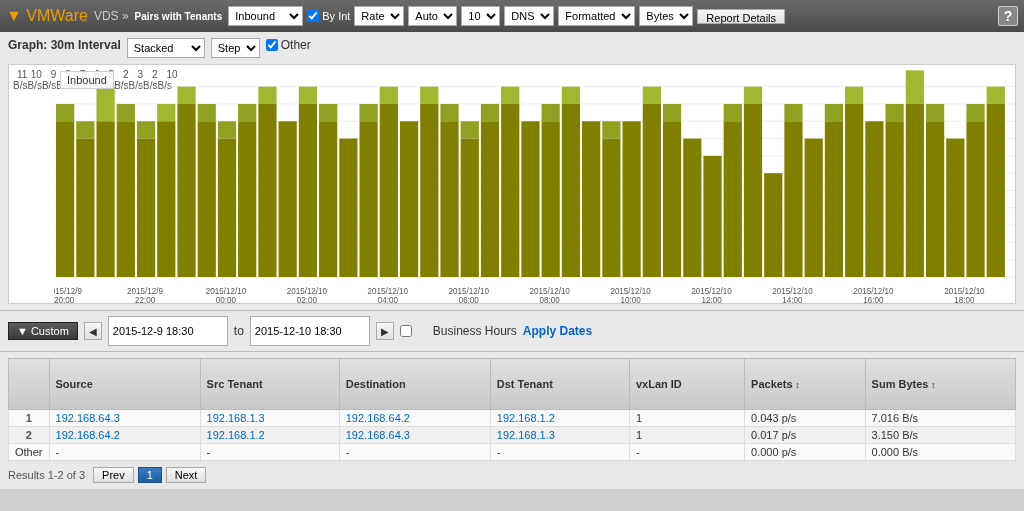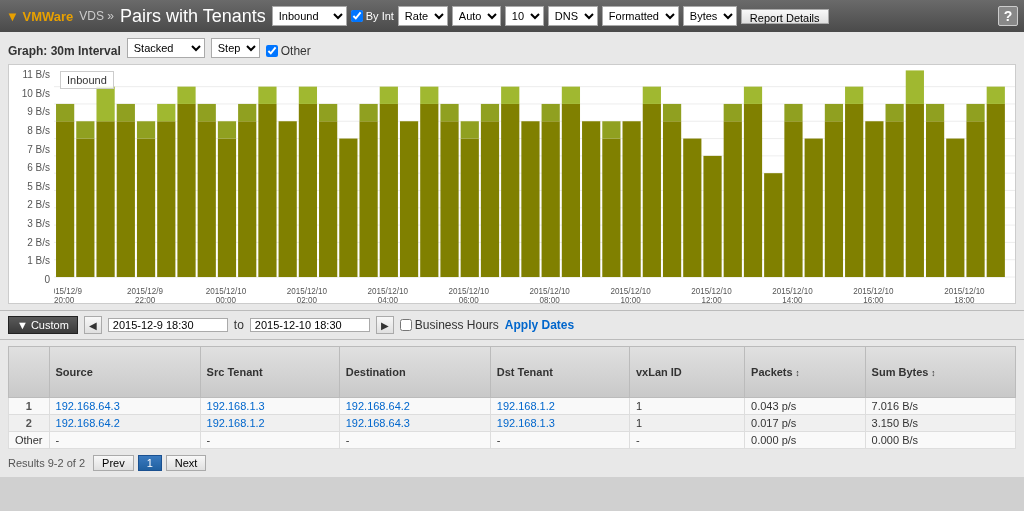--- a/index.html
+++ b/index.html
@@ -10,27 +10,27 @@
       background: linear-gradient(to bottom, #6a6a6a, #4a4a4a);
       color: white;
       display: flex;
       align-items: center;
       padding: 4px 6px;
       gap: 6px;
       height: 32px;
     }
     .title-bar .vmware-logo {
       color: #e8a000;
-      font-weight: bold;
-      font-size: 13px;
+      font-weight: normal;
+      font-size: 16px;
     }
     .title-bar .title-text {
       color: white;
-      font-size: 18px;
-      font-weight: normal;
+      font-size: 10px;
+      font-weight: bold;
       flex: 0 0 auto;
     }
     .title-bar .controls {
       display: flex;
       align-items: center;
       gap: 4px;
       flex: 1;
     }
     select {
       font-size: 11px;
@@ -72,41 +72,41 @@
     }
 
     
     .graph-section {
       background: #e8e8e8;
       padding: 6px 8px;
       border-bottom: 1px solid #bbb;
     }
     .graph-controls {
       display: flex;
-      align-items: flex-end;
+      align-items: flex-start;
       gap: 6px;
       margin-bottom: 6px;
       font-size: 12px;
     }
     .graph-label { font-weight: bold; }
     .other-check { display: flex; align-items: center; gap: 3px; }
     .other-check input { width: 12px; height: 12px; }
 
     
     .chart-container {
       position: relative;
       background: white;
       border: 1px solid #ccc;
       height: 240px;
       display: flex;
     }
     .y-axis {
       width: 45px;
       display: flex;
-      flex-direction: column;
+      flex-direction: row;
       justify-content: space-between;
       padding: 4px 4px 18px 4px;
       font-size: 10px;
       color: #555;
       text-align: right;
       flex-shrink: 0;
     }
     .chart-area {
       flex: 1;
       position: relative;
@@ -157,23 +157,23 @@
       align-items: center;
       justify-content: center;
       cursor: pointer;
       font-size: 10px;
     }
     .date-input {
       border: 1px solid #aaa;
       padding: 1px 4px;
       font-size: 11px;
       width: 120px;
-      height: 14px;
-    }
-    .biz-hours { display: flex; align-items: center; gap: 3px; }
+      height: 30px;
+    }
+    .biz-hours { display: flex; align-items: center; gap: 21px; }
     .biz-hours input { width: 12px; height: 12px; }
     .apply-link { color: #0066cc; text-decoration: none; cursor: pointer; font-weight: bold; }
 
     
     .results-section {
       background: #e8e8e8;
       padding: 6px 8px;
     }
     .results-title {
       font-weight: bold;
@@ -561,18 +561,18 @@
         <td>-</td>
         <td>-</td>
         <td>0.000 p/s</td>
         <td>0.000 B/s</td>
       </tr>
 
     </tbody>
   </table>
 
   <div class="pagination">
-    <span class="page-info">Results 9-2 of 2</span>
+    <span class="page-info">Results 1-2 of 3</span>
     <button class="page-btn">Prev</button>
     <button class="page-btn active">1</button>
     <button class="page-btn">Next</button>
   </div>
 </div>
 
 </body></html>

